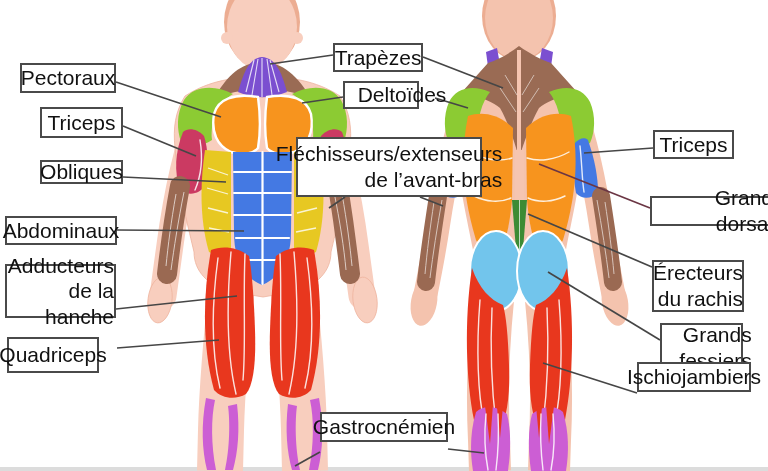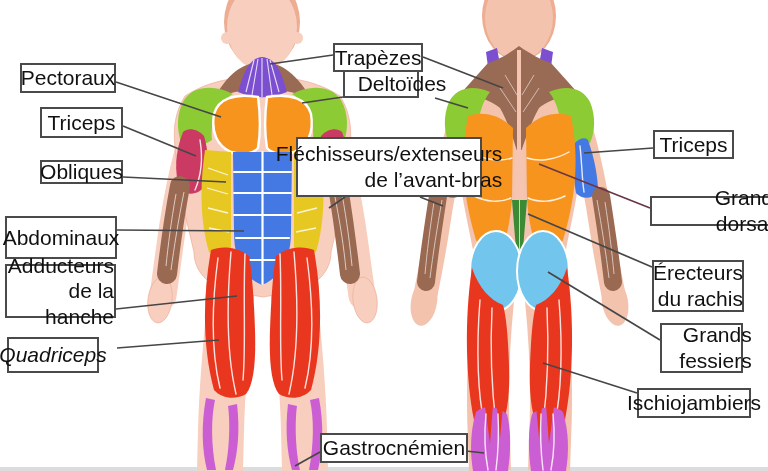--- a/index.html
+++ b/index.html
@@ -257,30 +257,30 @@
         <line x1="637" y1="393" x2="543" y2="363" stroke="#464646" stroke-width="1.7"></line>
         <line x1="320" y1="452" x2="295" y2="466" stroke="#464646" stroke-width="1.7"></line>
         <line x1="448" y1="449" x2="484" y2="453" stroke="#464646" stroke-width="1.7"></line>
       </g>
   </svg>
 
   <div id="label-layer">
       <div class="label-box" style="left: 20px; top: 63px; width: 96px; height: 30px;">Pectoraux</div>
       <div class="label-box" style="left: 40px; top: 107px; width: 83px; height: 31px;">Triceps</div>
       <div class="label-box" style="left: 40px; top: 160px; width: 83px; height: 24px;">Obliques</div>
-      <div class="label-box" style="left: 5px; top: 216px; width: 112px; height: 43px;">Abdominaux</div>
+      <div class="label-box" style="left: 5px; top: 216px; width: 112px; height: 29px;">Abdominaux</div>
       <div class="label-box" style="left: 5px; top: 264px; width: 111px; height: 54px;">Adducteurs
 de la hanche</div>
-      <div class="label-box" style="left: 7px; top: 337px; width: 92px; height: 36px; font-style: italic;">Quadriceps</div>
+      <div class="label-box" style="left: 7px; top: 337px; width: 92px; height: 36px;">Quadriceps</div>
       <div class="label-box" style="left: 333px; top: 43px; width: 90px; height: 29px;">Trapèzes</div>
-      <div class="label-box" style="left: 343px; top: 70px; width: 76px; height: 28px; padding-left: 42px;">Deltoïdes</div>
+      <div class="label-box" style="left: 343px; top: 81px; width: 76px; height: 28px; padding-left: 42px;">Deltoïdes</div>
       <div class="label-box" style="left: 296px; top: 137px; width: 186px; height: 60px;">Fléchisseurs/extenseurs
 de l’avant-bras</div>
       <div class="label-box" style="left: 653px; top: 130px; width: 81px; height: 29px;">Triceps</div>
       <div class="label-box" style="left: 650px; top: 196px; width: 125px; height: 30px;">Grand dorsal</div>
       <div class="label-box" style="left: 652px; top: 260px; width: 92px; height: 52px;">Érecteurs
 du rachis</div>
       <div class="label-box" style="left: 660px; top: 323px; width: 83px; height: 50px; padding-left: 28px;">Grands
 fessiers</div>
-      <div class="label-box" style="left: 637px; top: 388px; width: 114px; height: 30px;">Ischiojambiers</div>
-      <div class="label-box" style="left: 320px; top: 433px; width: 148px; height: 30px;">Gastrocnémien</div>
+      <div class="label-box" style="left: 637px; top: 362px; width: 114px; height: 30px;">Ischiojambiers</div>
+      <div class="label-box" style="left: 320px; top: 412px; width: 128px; height: 30px;">Gastrocnémien</div>
     </div>
 </div>
 
 </body></html>

